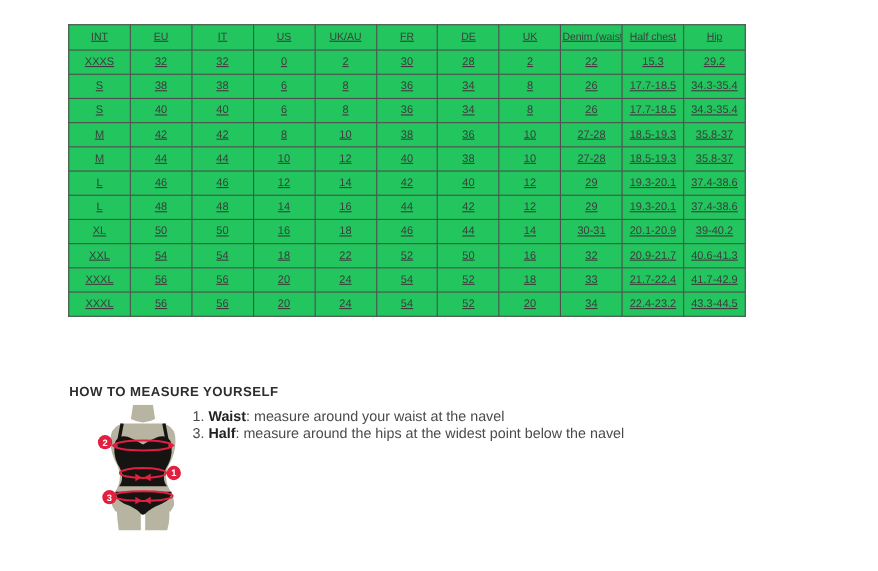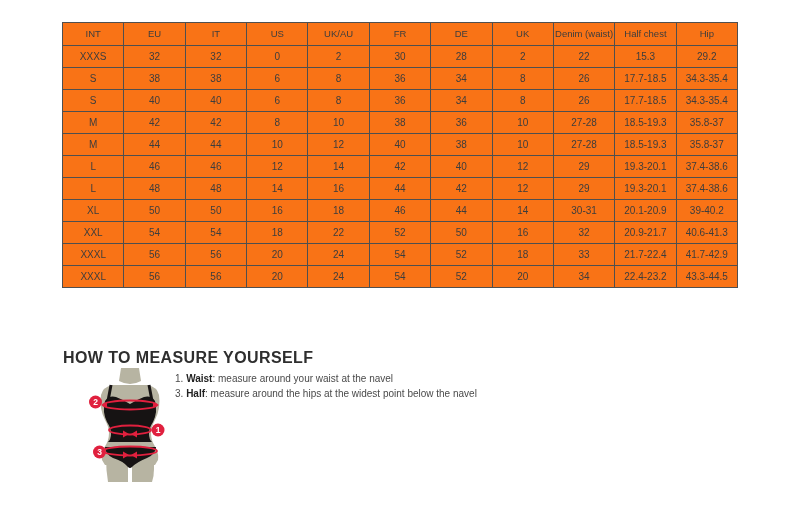--- a/index.html
+++ b/index.html
@@ -3,35 +3,35 @@
 <meta charset="utf-8">
 <style>
   html,body{margin:0;padding:0;}
   body{
     width:798px;height:519px;position:relative;background:#ffffff;
     font-family:"Liberation Sans", sans-serif;color:#3d3d3d;overflow:hidden;
   }
   
   .size-table-wrap{position:absolute;left:62px;top:22px;width:676px;}
   table.size-chart{
-    width:676px;border-collapse:collapse;table-layout:fixed;
-    font-size:10px;color:#3d3d3d;background:#f97316;
+    width:616px;border-collapse:collapse;table-layout:fixed;
+    font-size:10px;color:#3d3d3d;background:#22c55e;text-decoration:underline;
   }
   table.size-chart th, table.size-chart td{
     border:1px solid #4f4f4f;text-align:center;vertical-align:middle;
     height:21px;padding:0 1px;font-weight:normal;line-height:1;
     white-space:nowrap;overflow:hidden;
   }
   table.size-chart th{font-size:9.5px;height:22px;}
   
   .measure-title{
-    position:absolute;left:63px;top:349px;font-size:16px;font-weight:bold;
+    position:absolute;left:63px;top:349px;font-size:12px;font-weight:bold;
     letter-spacing:.4px;color:#2e2e2e;
   }
-  .measure-steps{position:absolute;left:175px;top:371px;font-size:10px;color:#4a4a4a;}
+  .measure-steps{position:absolute;left:175px;top:371px;font-size:13px;color:#4a4a4a;}
   .measure-steps .step{height:15px;line-height:15px;white-space:nowrap;}
   .measure-steps b{color:#222;}
   
   .figure-wrap{position:absolute;left:85px;top:368px;width:105px;height:120px;}
   svg{display:block;}
 </style>
 </head>
 <body>
 
 <div class="size-table-wrap">

